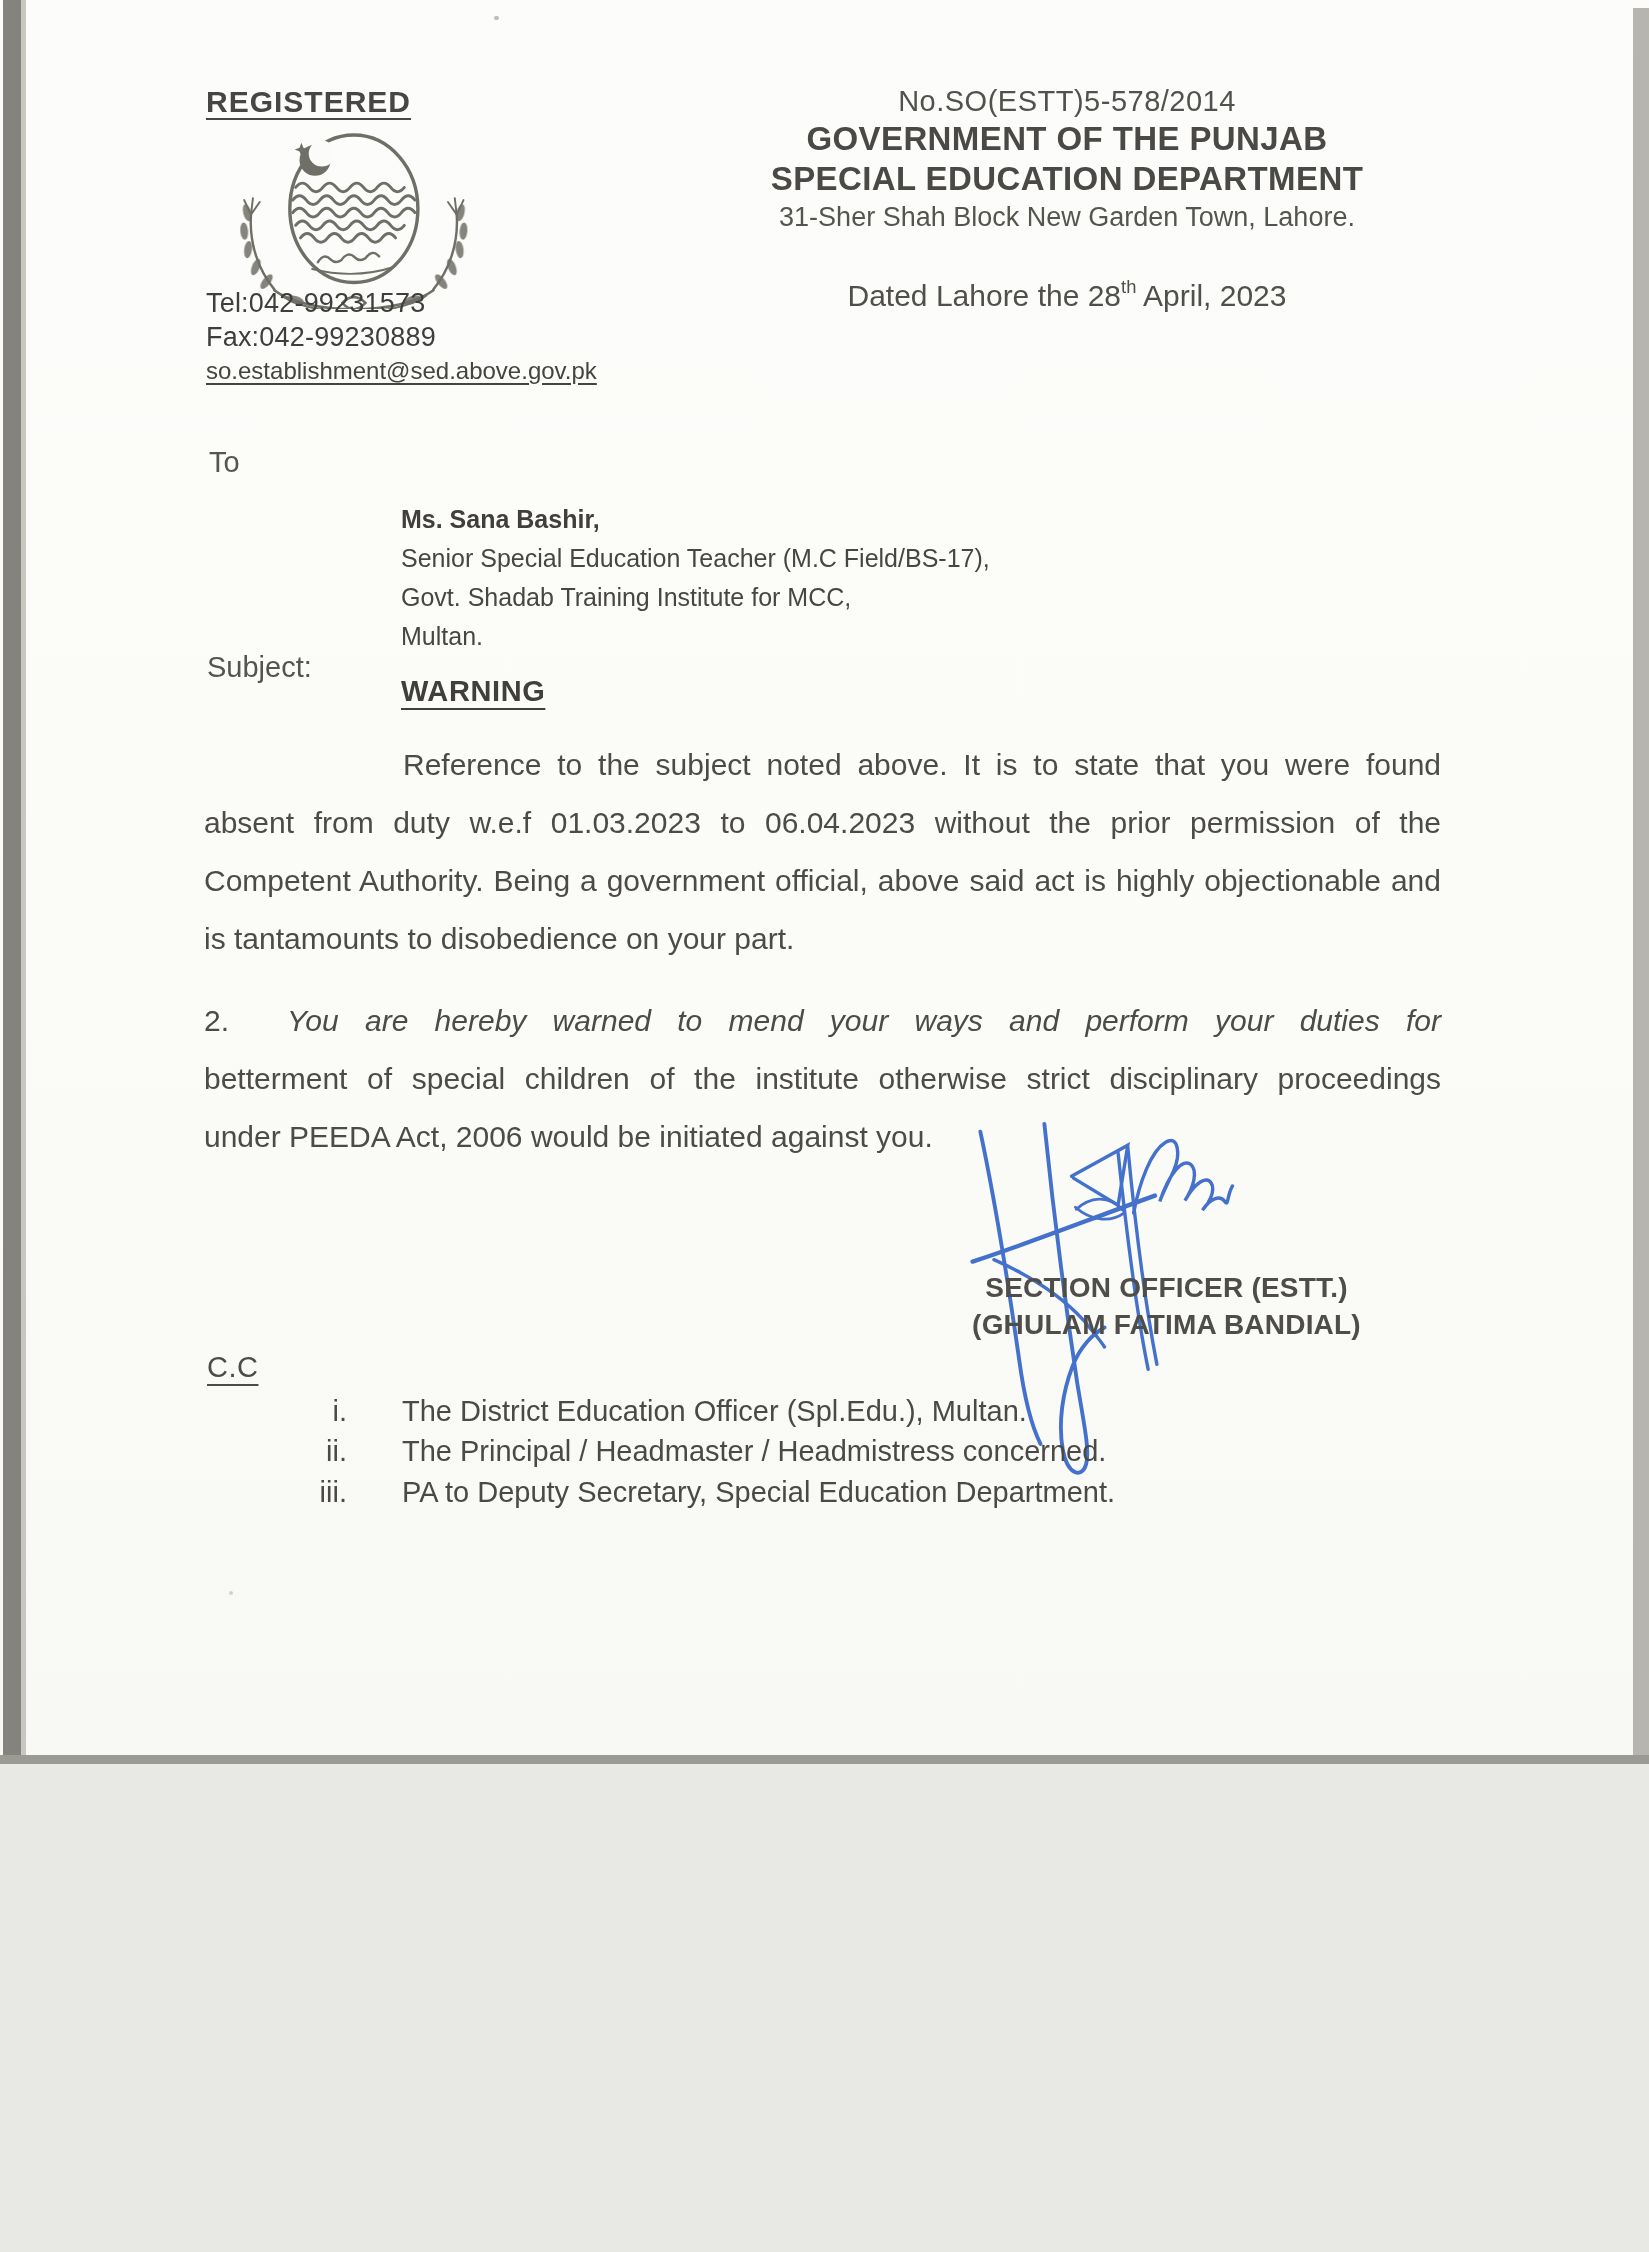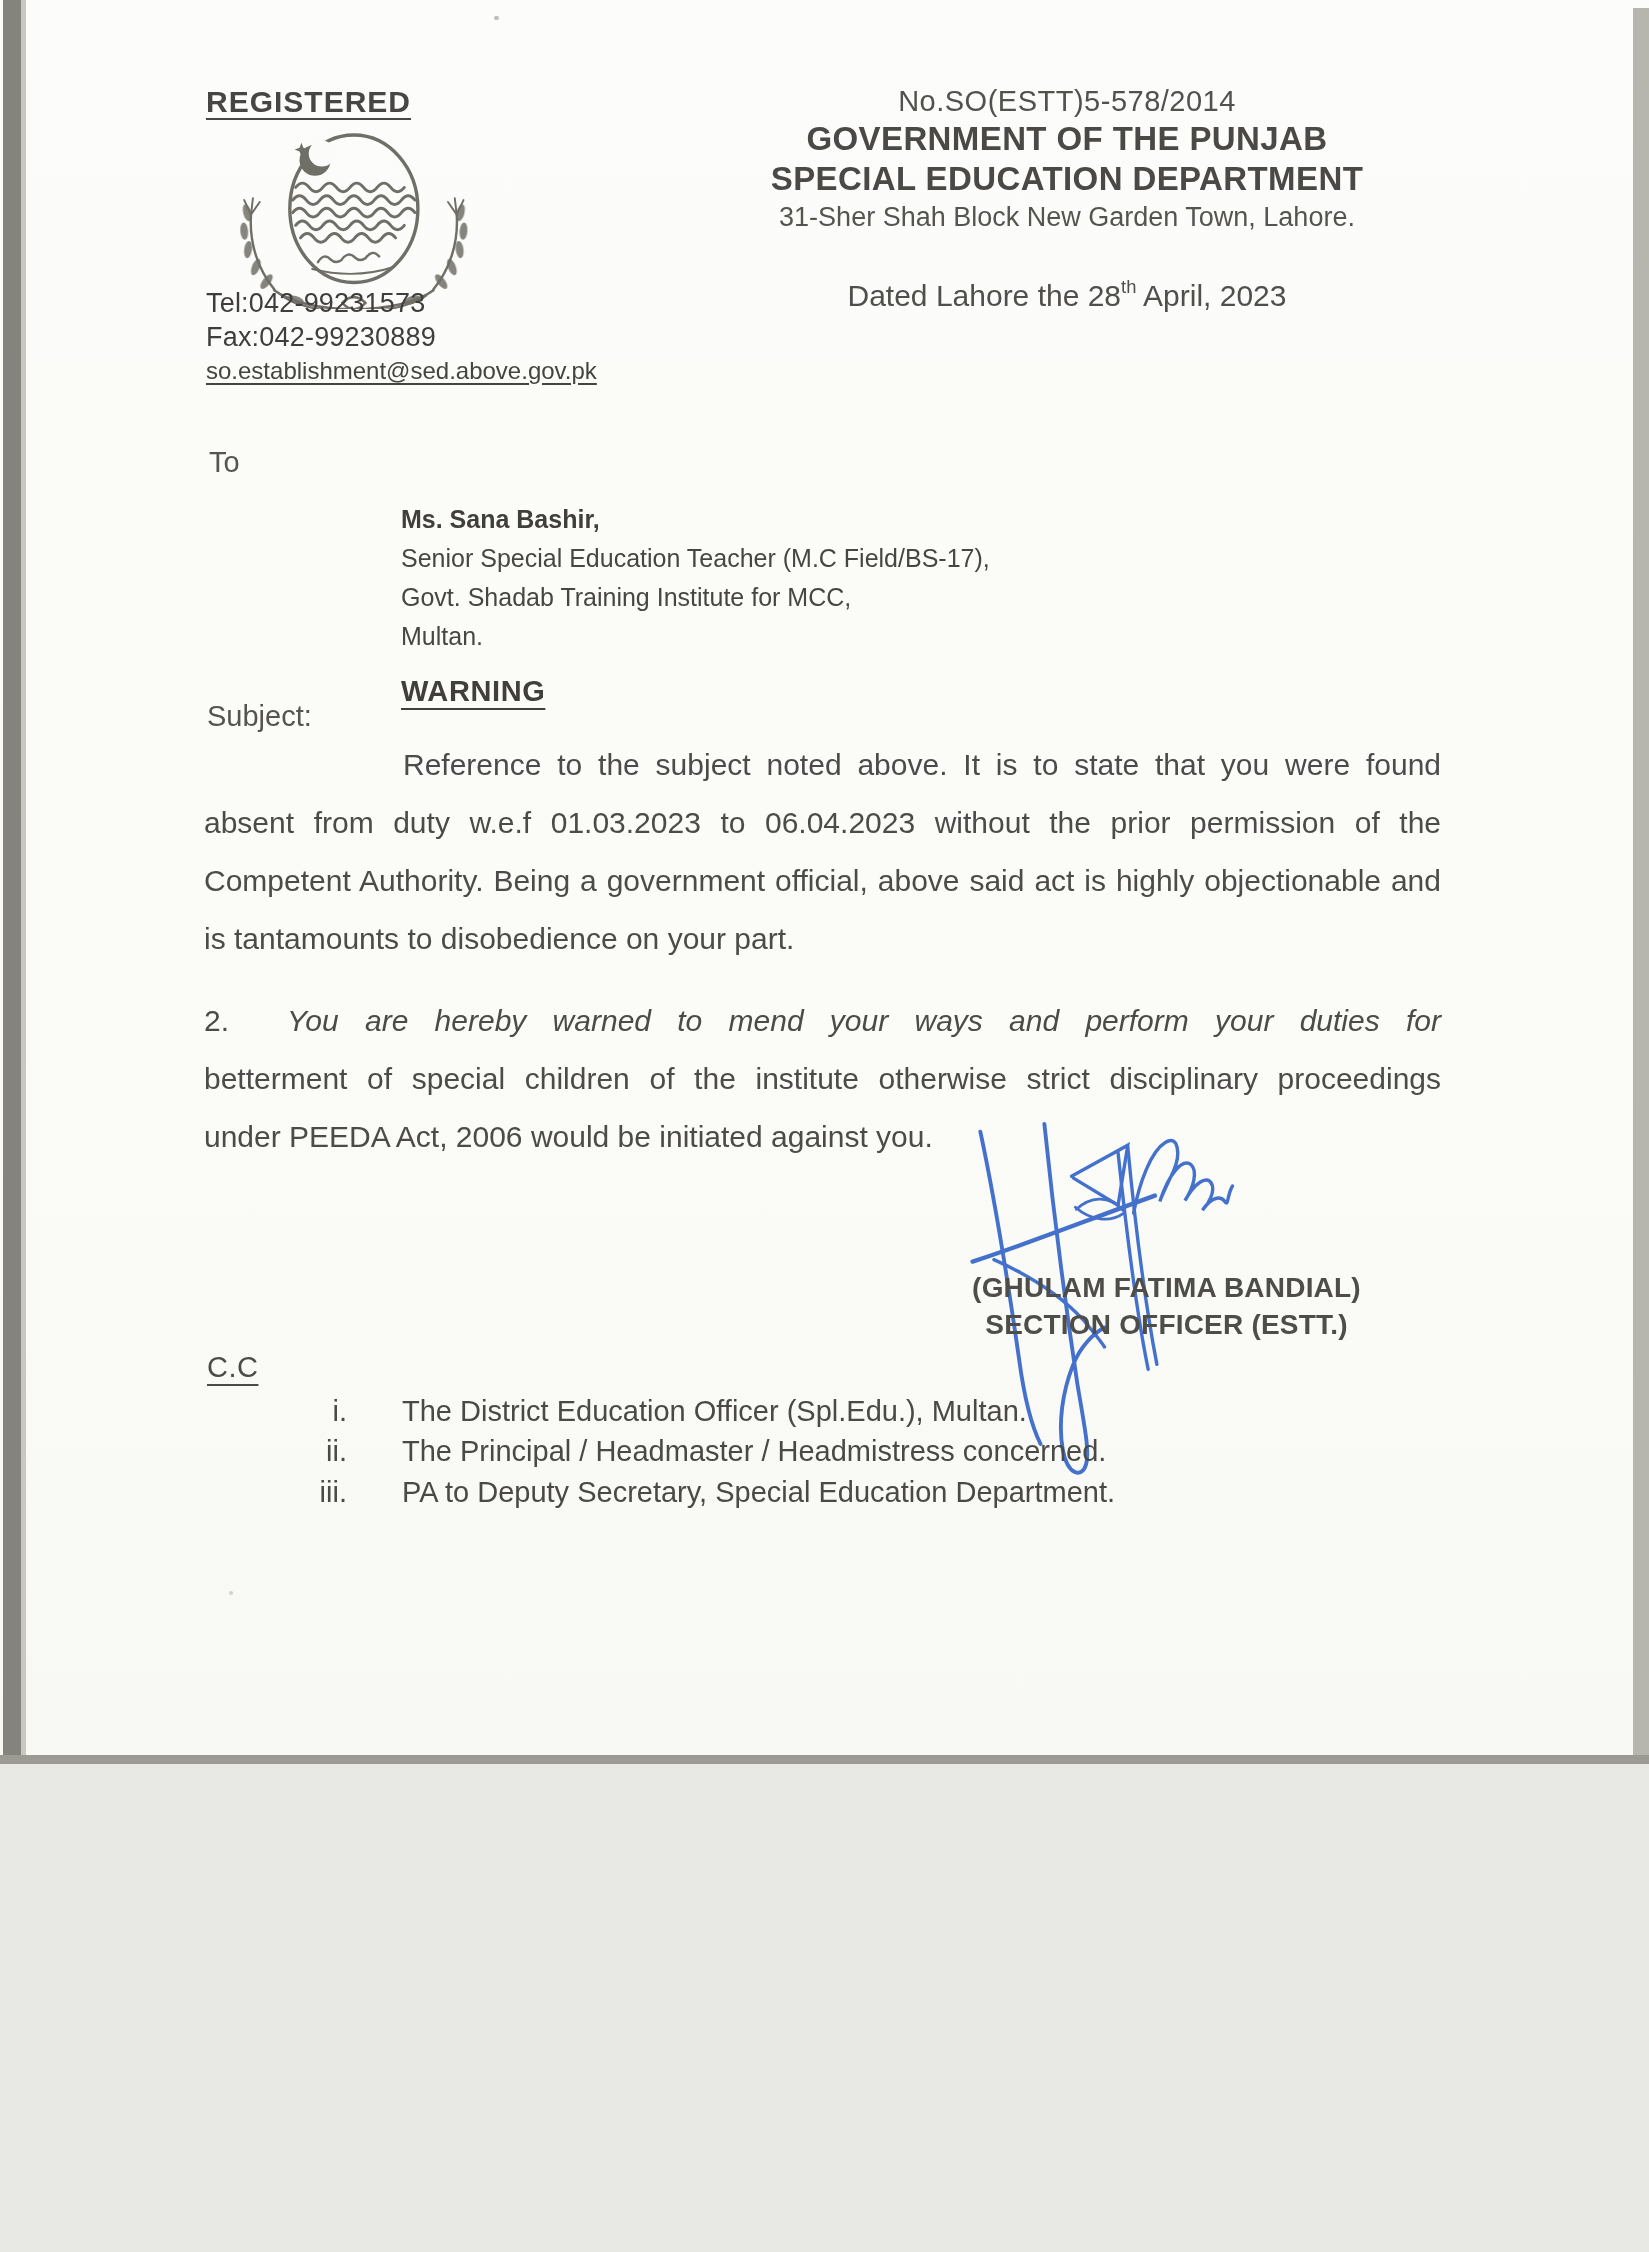--- a/index.html
+++ b/index.html
@@ -146,21 +146,21 @@
 
   <div class="abs tolabel" style="left:209px; top:446px;">To</div>
 
   <div class="abs recip" style="left:401px; top:500px;">
     <div class="rname">Ms. Sana Bashir,</div>
     <div>Senior Special Education Teacher (M.C Field/BS-17),</div>
     <div>Govt. Shadab Training Institute for MCC,</div>
     <div>Multan.</div>
   </div>
 
-  <div class="abs subj-label" style="left:207px; top:700px;">Subject:</div>
+  <div class="abs subj-label" style="left:207px; top:651px;">Subject:</div>
   <div class="abs subj-value" style="left:401px; top:675px;">WARNING</div>
 
   <div class="abs para" style="top:736px;">
     <div class="ln jline indent1">Reference to the subject noted above. It is to state that you were found</div>
     <div class="ln jline">absent from duty w.e.f 01.03.2023 to 06.04.2023 without the prior permission of the</div>
     <div class="ln jline">Competent Authority. Being a government official, above said act is highly objectionable and</div>
     <div class="ln lline">is tantamounts  to disobedience on your part.</div>
   </div>
 
   <div class="abs para" style="top:992px;">
@@ -182,22 +182,22 @@
         <path stroke-width="4.5" d="M14,154 C70,136 130,112 202,86"></path>
         <path stroke-width="3.5" d="M36,152 C72,168 104,188 128,214 C138,226 146,236 150,242"></path>
         <path stroke-width="3.5" d="M174,36 C182,120 194,208 204,260"></path>
         <path stroke-width="3.5" d="M164,42 C173,127 185,216 195,265"></path>
         <path stroke-width="3.5" d="M180,104 C186,72 198,40 213,31 C226,23 229,43 221,61 C215,74 209,86 207,92 C217,62 231,47 239,54 C247,61 241,79 233,91 C243,73 255,65 260,73 C265,81 257,95 251,101 C259,89 269,85 274,92 C278,98 276,86 282,76"></path>
       </g>
     </svg>
   </div>
 
   <div class="abs sigblock" style="top:1269px;">
+    <div>SECTION OFFICER (ESTT.)</div>
     <div>(GHULAM FATIMA BANDIAL)</div>
-    <div>SECTION OFFICER (ESTT.)</div>
   </div>
 
   <div class="abs cclabel" style="left:207px; top:1351px;">C.C</div>
 
   <div class="abs" style="left:0; top:1392px; width:1650px; height:126px;">
     <div class="cc-item" style="top:0;">
       <span class="cc-num">i.</span>
       <span class="cc-text">The District Education Officer (Spl.Edu.), Multan.</span>
     </div>
     <div class="cc-item" style="top:40px;">

